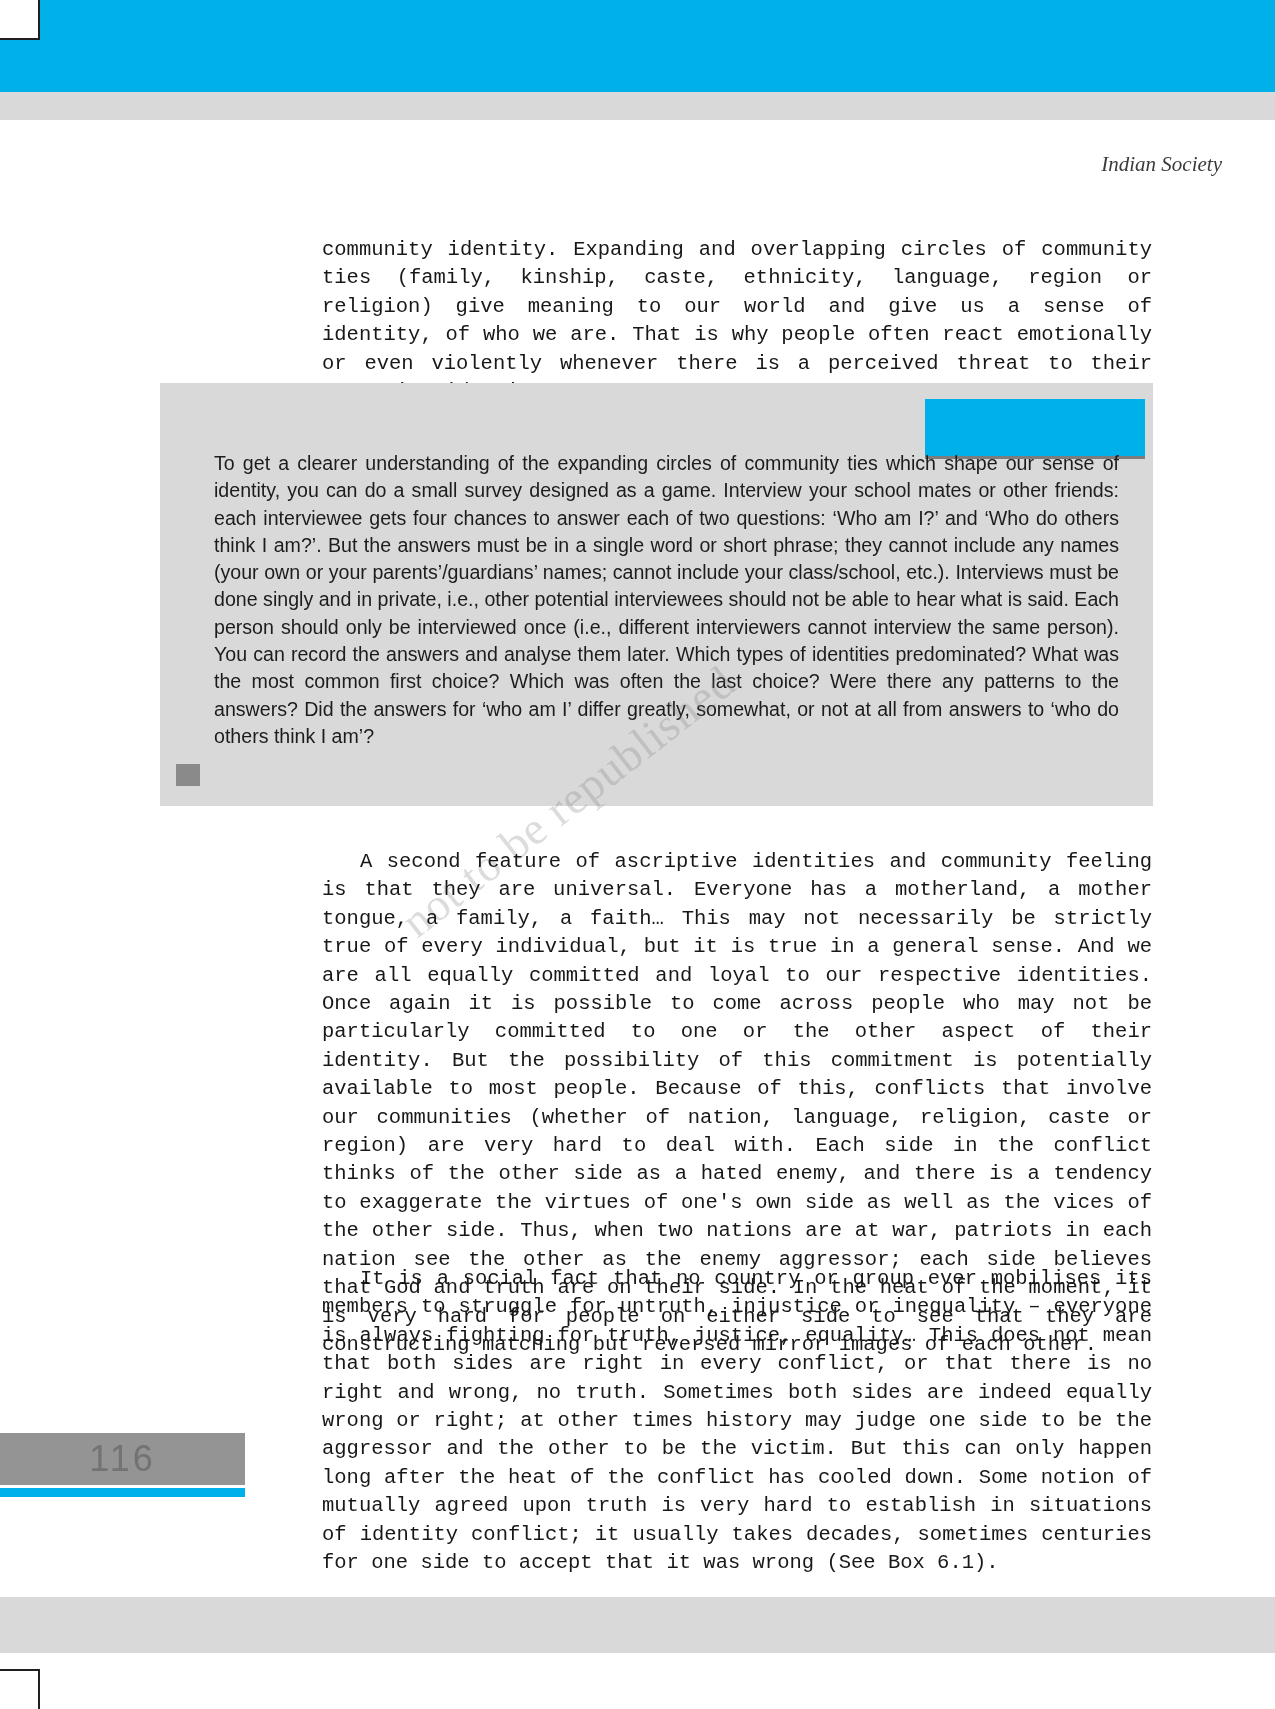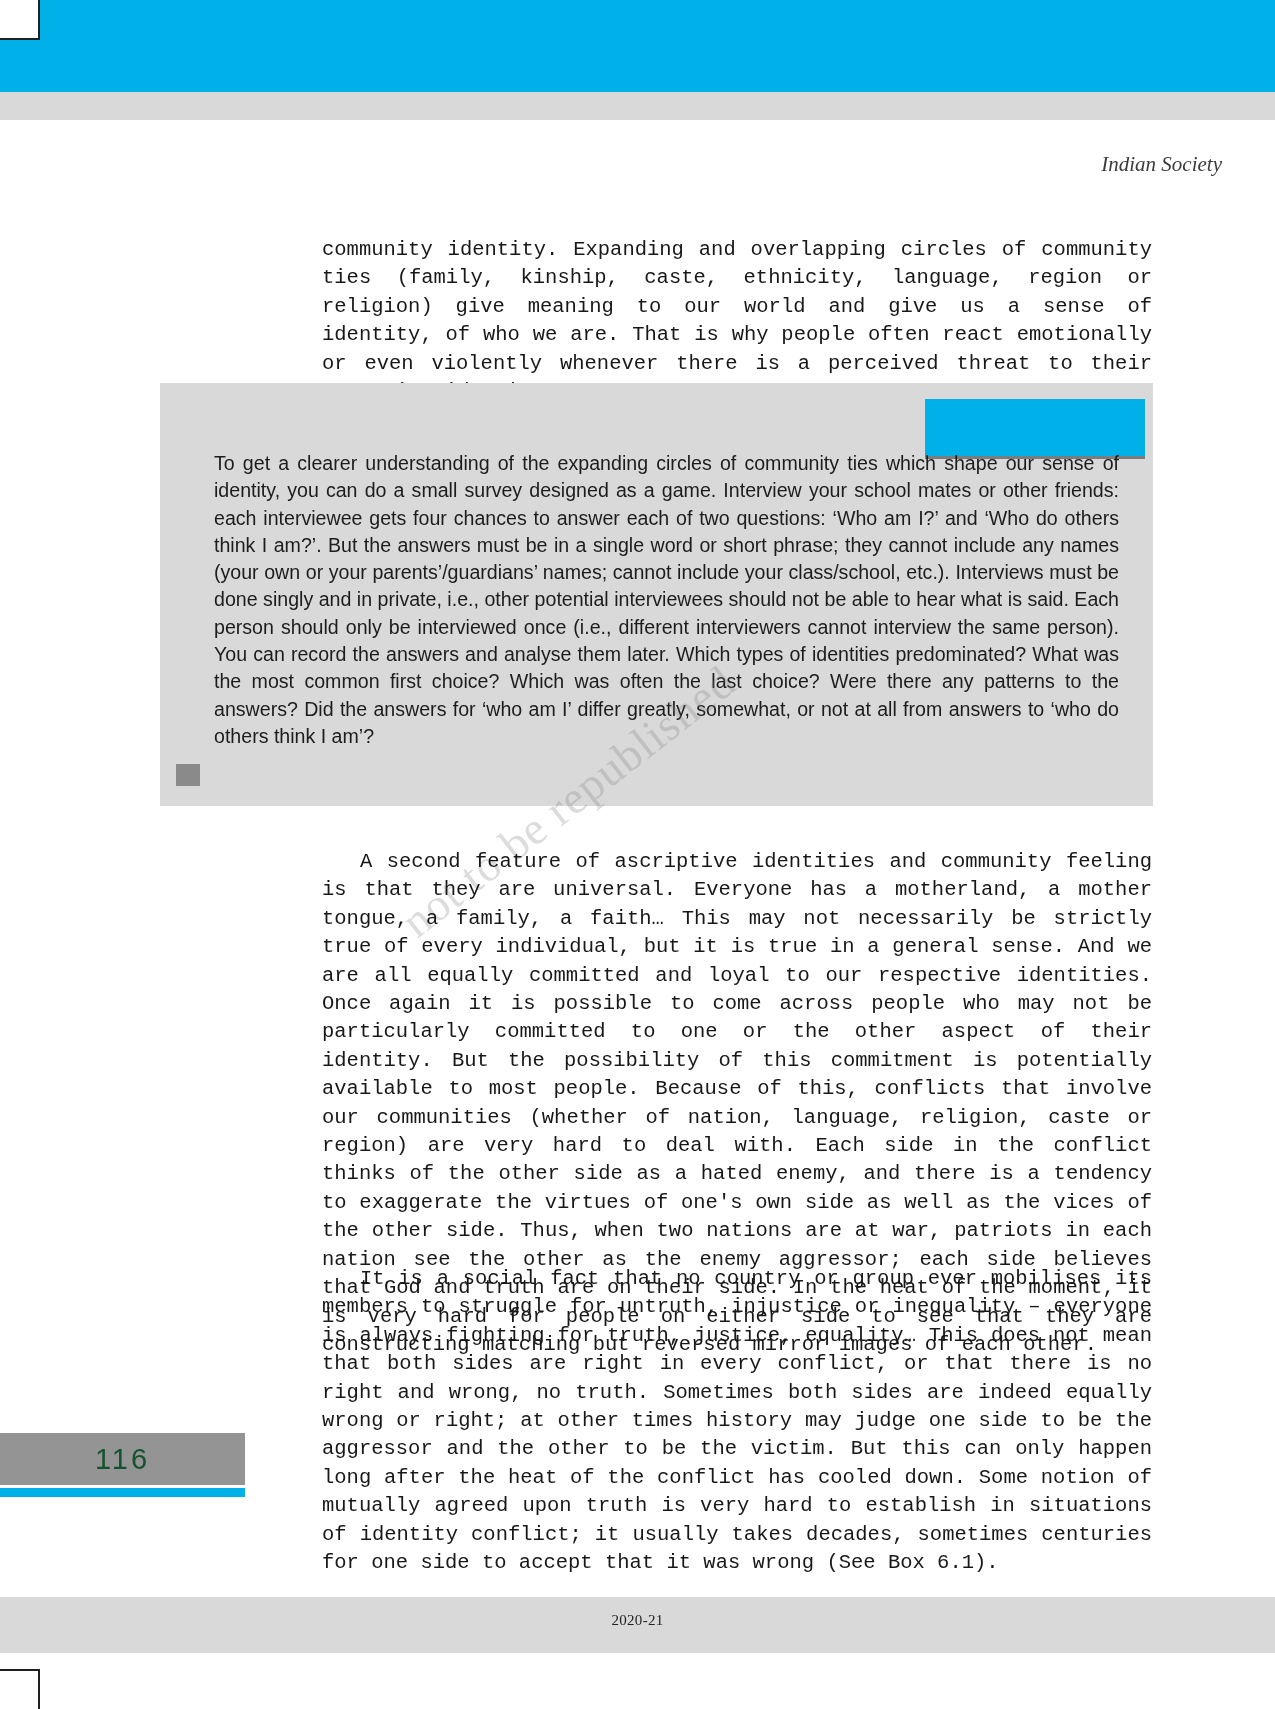--- a/index.html
+++ b/index.html
@@ -102,23 +102,23 @@
     background: #949494;
   }
   .pageno-text {
     position: absolute;
     left: 0;
     top: 1433px;
     width: 245px;
     height: 52px;
     line-height: 52px;
     text-align: center;
-    color: #14532d;
+    color: #737373;
     font-family: "Liberation Sans", sans-serif;
-    font-size: 29px;
+    font-size: 36px;
     letter-spacing: 3px;
   }
   .pageno-rule {
     position: absolute;
     left: 0;
     top: 1488px;
     width: 245px;
     height: 9px;
     background: #00b0e8;
   }
@@ -249,15 +249,14 @@
 
   <p class="body col para2 indent">A second feature of ascriptive identities and community feeling is that they are universal.  Everyone has a motherland, a mother tongue, a family, a faith… This may not necessarily be strictly true of every individual, but it is true in a general sense. And we are all equally committed and loyal to our respective identities. Once again it is possible to come across people who may not be particularly committed to one or the other aspect of their identity.  But the possibility of this commitment is potentially available to most people. Because of this, conflicts that involve our communities (whether of nation, language, religion, caste or region) are very hard to deal with.  Each side in the conflict thinks of the other side as a hated enemy, and there is a tendency to exaggerate the virtues of one's own side as well as the vices of the other side.  Thus, when two nations are at war, patriots in each nation see the other as the enemy aggressor; each side believes that God and truth are on their side.  In the heat of the moment, it is very hard for people on either side to see that they are constructing matching but reversed mirror images of each other.</p>
 
   <p class="body col para3 indent">It is a social fact that no country or group ever mobilises its members to struggle for untruth, injustice or inequality – everyone is always fighting for truth, justice, equality…  This does not mean that both sides are right in every conflict, or that there is no right and wrong, no truth.  Sometimes both sides are indeed equally wrong or right; at other times history may judge one side to be the aggressor and the other to be the victim.  But this can only happen long after the heat of the conflict has cooled down.  Some notion of mutually agreed upon truth is very hard to establish in situations of identity conflict; it usually takes decades, sometimes centuries for one side to accept that it was wrong (See Box 6.1).</p>
 
   <div class="pageno-block"></div>
   <div class="pageno-text">116</div>
   <div class="pageno-rule"></div>
 
   <div class="bottom-grey"></div>
-  <div class="footer-text">2020-21</div>
 
 </div>
 
 </body></html>

